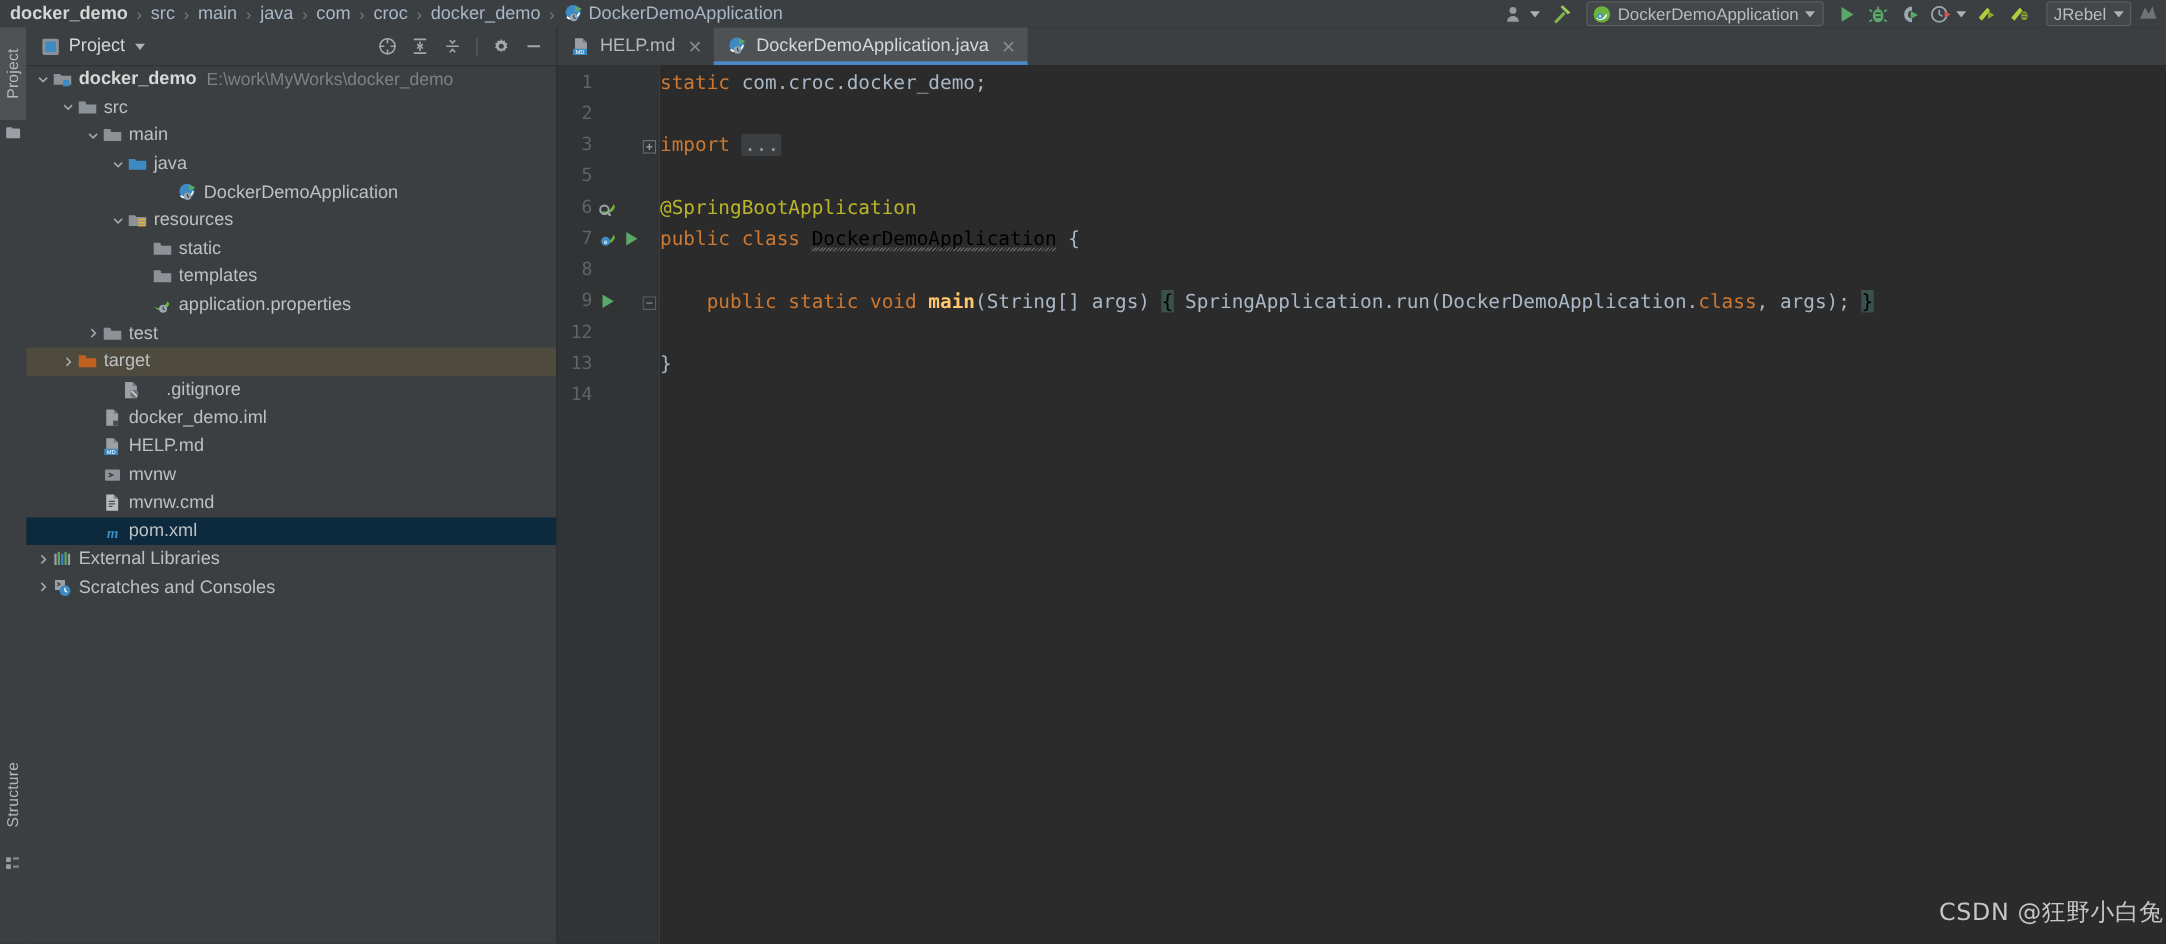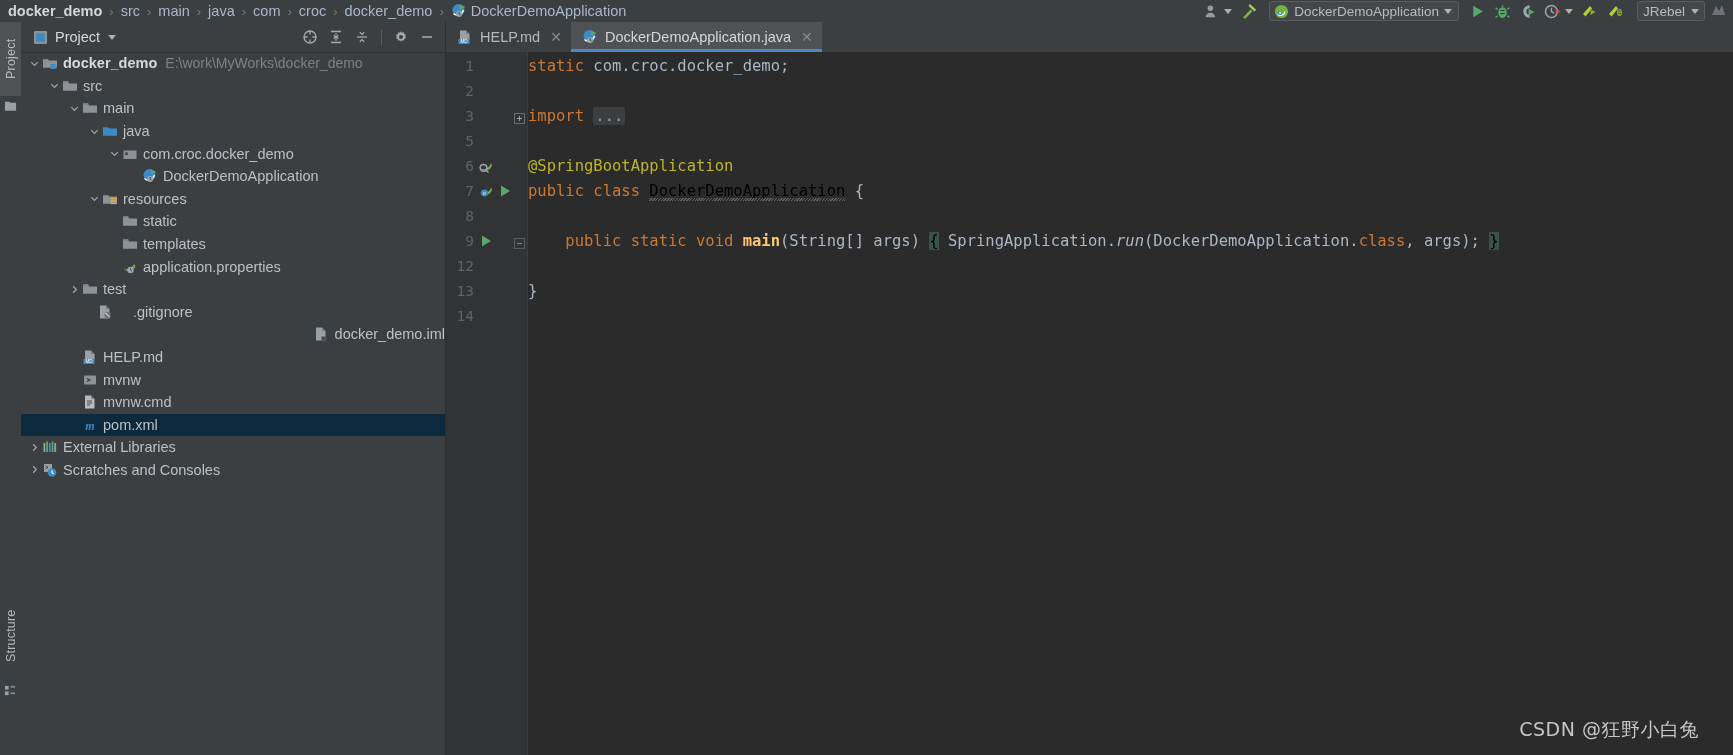--- a/index.html
+++ b/index.html
@@ -124,32 +124,32 @@
   .codeline {
     position: absolute; left: 82px; height: 25px; display: flex; align-items: center;
     font-family: "DejaVu Sans Mono", monospace; font-size: 15.5px; white-space: pre;
   }
   .gutter-sep { position: absolute; left: 81px; top: 0; bottom: 0; width: 1px; background: #3b3e40; }
 
   .kw { color: #cc7832; }
   .pl { color: #a9b7c6; }
   .ann { color: #bbb529; }
   .mname { color: #ffc66d; font-weight: bold; }
-  .ital { color: #a9b7c6; font-style: italic; }
+  .ital { color: #a9b7c6; }
   .squiggle { position: relative; }
   .squiggle:after {
     content: ""; position: absolute; left: 0; right: 0; bottom: -1px; height: 3px;
     background-image: repeating-linear-gradient(135deg, #6a6a6a 0 1px, transparent 1px 2px);
     opacity: .85;
   }
   .fold-ph { background: #3c3f41; color: #9a9a9a; border-radius: 2px; padding: 0 2px; }
   .brace-hl { background: #3b514d; }
 
   .watermark {
-    position: absolute; right: 34px; bottom: 12px;
+    position: absolute; right: 2px; bottom: 12px;
     font-size: 19px; color: #c6c6c6; letter-spacing: .5px;
     font-family: "DejaVu Sans", sans-serif;
   }
 </style>
 </head>
 <body>
 
 <div class="app">
 
   <div class="topbar">
@@ -394,34 +394,20 @@
               <path d="M2.5 4.5 L6 8 L9.5 4.5" stroke="#a6a6a6" stroke-width="1.4" fill="none"></path>
             </svg>
           </span>
           <span class="nicon">
             <svg width="16" height="16" viewBox="0 0 16 16">
               <path d="M1 4.2h5l1.2 1.4H15v7.2H1z" fill="#3c8bc4"></path>
             </svg>
           </span>
           <span class="nlabel">java</span>
         </div>
-        <div class="node" style="padding-left: 86px;">
-          <span class="arrow">
-            <svg width="11" height="11" viewBox="0 0 12 12">
-              <path d="M2.5 4.5 L6 8 L9.5 4.5" stroke="#a6a6a6" stroke-width="1.4" fill="none"></path>
-            </svg>
-          </span>
-          <span class="nicon">
-            <svg width="16" height="16" viewBox="0 0 16 16">
-              <path d="M1.5 4.5h13v8.5h-13z" fill="#8d9298"></path>
-              <rect x="3.2" y="6.4" width="2.6" height="2.6" fill="#3c3f41"></rect>
-            </svg>
-          </span>
-          <span class="nlabel">com.croc.docker_demo</span>
-        </div>
         <div class="node" style="padding-left: 106px;">
           <span class="arrow"></span>
           <span class="nicon">
             <svg width="16" height="16" viewBox="0 0 16 16">
               <circle cx="7.5" cy="7" r="6" fill="#3c8bc4"></circle>
               <path d="M2.5 10.5C5 13.5 11 12 12.5 7" stroke="#fff" stroke-width="1.3" fill="none"></path>
               <path d="M9 1.5 L14.5 4 L9 6.5 Z" fill="#59a869"></path>
               <circle cx="8" cy="11" r="3" fill="#9aa7b0"></circle>
               <path d="M8 9v2l1.4 1" stroke="#3c3f41" stroke-width=".9" fill="none"></path>
             </svg>
@@ -482,33 +468,47 @@
             </svg>
           </span>
           <span class="nicon">
             <svg width="16" height="16" viewBox="0 0 16 16">
               <path d="M1 4.2h5l1.2 1.4H15v7.2H1z" fill="#8d9298"></path>
               <path d="M1 3.2h5l1.2 1.4H1z" fill="#8d9298"></path>
             </svg>
           </span>
           <span class="nlabel">test</span>
         </div>
+        <div class="node sel-gray" style="padding-left: 26px;">
+          <span class="arrow">
+            <svg width="11" height="11" viewBox="0 0 12 12">
+              <path d="M4.5 2.5 L8 6 L4.5 9.5" stroke="#a6a6a6" stroke-width="1.4" fill="none"></path>
+            </svg>
+          </span>
+          <span class="nicon">
+            <svg width="16" height="16" viewBox="0 0 16 16">
+              <path d="M1 4.2h5l1.2 1.4H15v7.2H1z" fill="#c2611f"></path>
+              <path d="M1 3.2h5l1.2 1.4H1z" fill="#c2611f"></path>
+            </svg>
+          </span>
+          <span class="nlabel">target</span>
+        </div>
         <div class="node" style="padding-left: 46px; gap: 15px;">
           <span class="arrow"></span>
           <span class="nicon">
             <svg width="16" height="16" viewBox="0 0 16 16">
               <path d="M3 1.5h6l3.5 3.5v9.5H3z" fill="#9aa0a6"></path>
               <path d="M9 1.5l3.5 3.5H9z" fill="#767b80"></path>
               <circle cx="10.5" cy="11" r="3.2" fill="#6e7378"></circle>
               <path d="M8.4 8.9 L12.6 13.1" stroke="#cfd2d4" stroke-width="1.2"></path>
             </svg>
           </span>
           <span class="nlabel">.gitignore</span>
         </div>
-        <div class="node" style="padding-left: 46px; justify-content: flex-end;">
+        <div class="node" style="padding-left: 46px;">
           <span class="arrow"></span>
           <span class="nicon">
             <svg width="16" height="16" viewBox="0 0 16 16">
               <path d="M3 1.5h6l3.5 3.5v9.5H3z" fill="#9aa0a6"></path>
               <path d="M9 1.5l3.5 3.5H9z" fill="#767b80"></path>
               <rect x="8.5" y="10.5" width="4" height="4" fill="#4a4d50"></rect>
             </svg>
           </span>
           <span class="nlabel">docker_demo.iml</span>
         </div>

